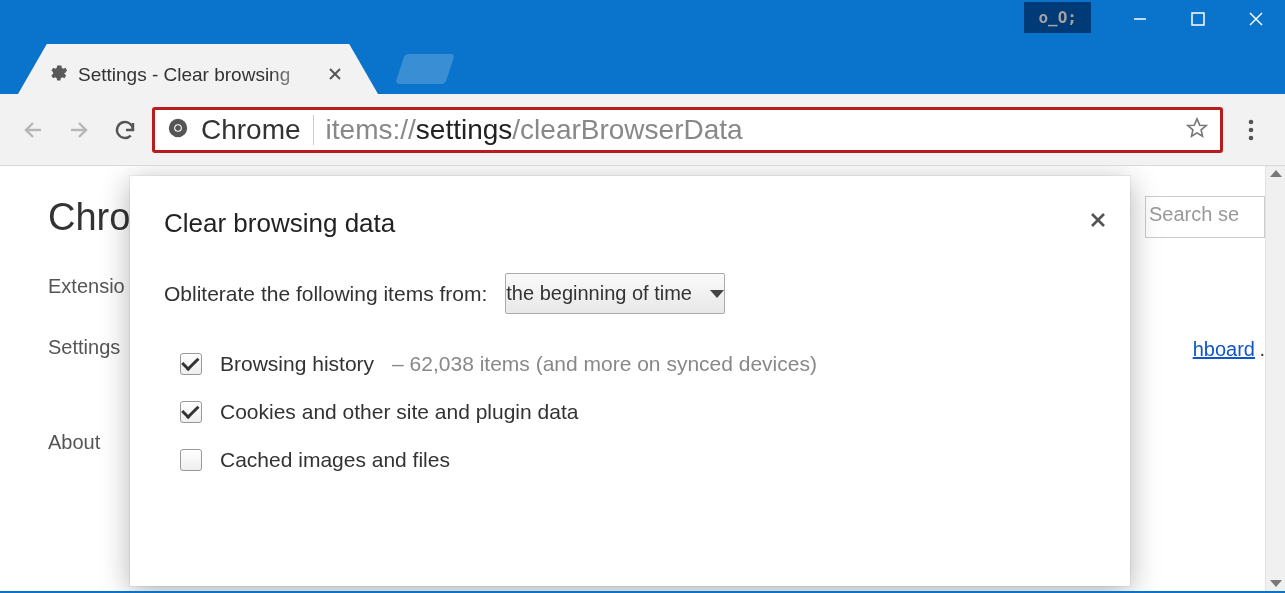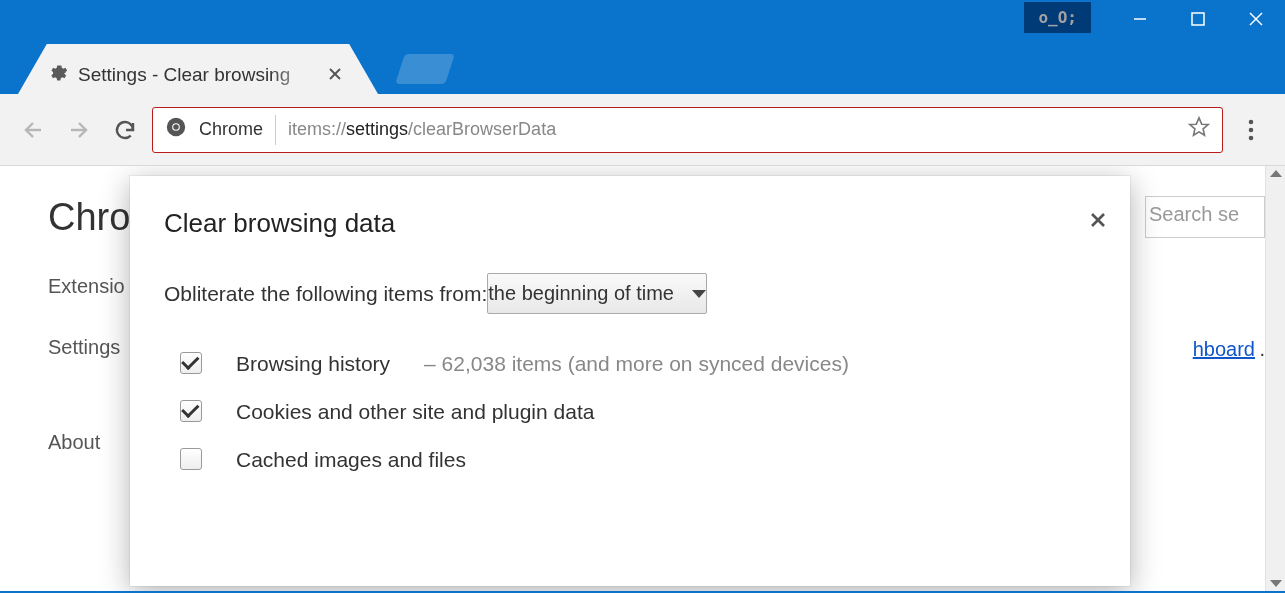--- a/index.html
+++ b/index.html
@@ -96,27 +96,27 @@
   .nav-btn {
     width: 38px; height: 38px;
     display: flex; align-items: center; justify-content: center;
     color: #888;
   }
   .nav-btn.enabled { color: #555; }
   .omnibox {
     flex: 1 1 auto;
     height: 46px;
     background: #fff;
-    border: 1px solid #b91c1c;
+    border: 3px solid #b91c1c;
     border-radius: 3px;
     display: flex;
     align-items: center;
     padding: 0 12px;
     gap: 12px;
-    font-size: 18px;
+    font-size: 28px;
   }
   .chrome-logo { flex: 0 0 auto; }
   .scheme-label { color: #333; font-weight: 400; }
   .pipe { width: 1px; height: 30px; background: #ccc; }
   .url-text { color: #888; }
   .url-text strong { color: #222; font-weight: 400; }
   .omnibox .spacer { flex: 1; }
   .star-btn { color: #777; }
   .menu-btn {
     width: 40px; height: 40px;
@@ -166,38 +166,38 @@
     padding: 32px 34px;
     font-size: 21px;
     color: #333;
   }
   .dialog-title { font-size: 26px; color: #222; font-weight: 400; margin-bottom: 34px; }
   .dialog-close {
     position: absolute; top: 32px; right: 24px;
     font-size: 22px; color: #555; font-weight: bold;
   }
   .oblit-row {
-    display: flex; align-items: center; margin-bottom: 26px;
+    display: flex; align-items: center; gap: 18px; margin-bottom: 26px;
   }
   .time-select {
     display: inline-flex; align-items: center; gap: 18px;
     border: 1px solid #aaa;
     background: linear-gradient(#fafafa, #e8e8e8);
     padding: 8px 0;
     font-size: 20px;
     border-radius: 2px;
   }
   .caret-down {
     width: 0; height: 0;
     border-left: 7px solid transparent;
     border-right: 7px solid transparent;
     border-top: 8px solid #444;
   }
   .check-row {
-    display: flex; gap: 34px;
+    display: flex; align-items: center; gap: 18px;
     padding: 12px 0 12px 16px;
     font-size: 21px;
   }
   .check-row .detail { color: #888; }
   .cbox {
     width: 22px; height: 22px;
     border: 1px solid #999;
     border-radius: 3px;
     background: linear-gradient(#fff, #eee);
     display: flex; align-items: center; justify-content: center;

